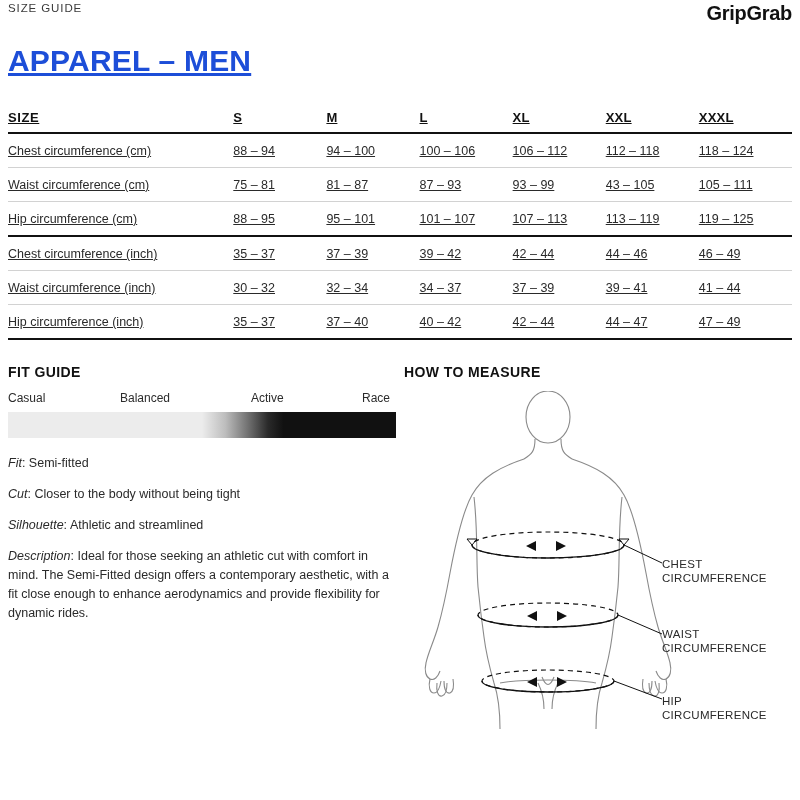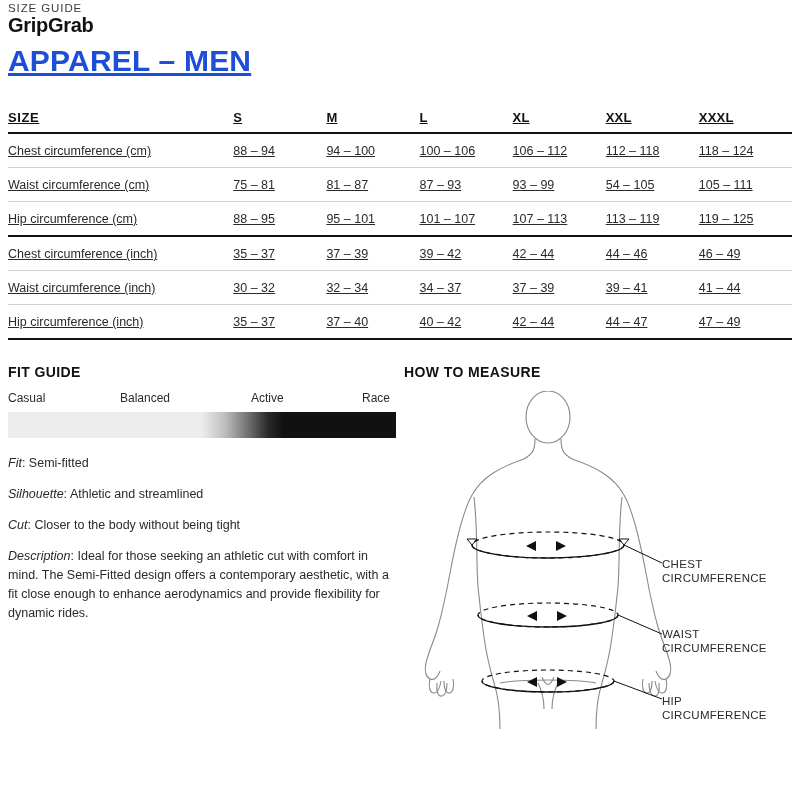--- a/index.html
+++ b/index.html
@@ -23,21 +23,20 @@
     position: relative;
   }
 
   
   .topbar {
     display: flex;
     align-items: flex-start;
     justify-content: space-between;
     padding-top: 2px;
     height: 30px;
-    flex-direction: column;
   }
   .kicker {
     font-size: 11.5px;
     letter-spacing: 0.9px;
     color: #3a3a3a;
     text-transform: uppercase;
   }
   .brand {
     font-size: 20px;
     font-weight: bold;
@@ -209,21 +208,21 @@
         <td>106 – 112</td>
         <td>112 – 118</td>
         <td>118 – 124</td>
       </tr>
       <tr>
         <td>Waist circumference (cm)</td>
         <td>75 – 81</td>
         <td>81 – 87</td>
         <td>87 – 93</td>
         <td>93 – 99</td>
-        <td>54 – 105</td>
+        <td>43 – 105</td>
         <td>105 – 111</td>
       </tr>
       <tr class="sep-row">
         <td>Hip circumference (cm)</td>
         <td>88 – 95</td>
         <td>95 – 101</td>
         <td>101 – 107</td>
         <td>107 – 113</td>
         <td>113 – 119</td>
         <td>119 – 125</td>
@@ -266,22 +265,22 @@
       <div class="scale-labels">
         <span class="lbl-casual">Casual</span>
         <span class="lbl-balanced">Balanced</span>
         <span class="lbl-active">Active</span>
         <span class="lbl-race">Race</span>
       </div>
       <div class="scale-bar"></div>
 
       <div class="fit-lines">
         <p><em>Fit</em>: <span>Semi-fitted</span></p>
+        <p><em>Cut</em>: <span>Closer to the body without being tight</span></p>
         <p><em>Silhouette</em>: <span>Athletic and streamlined</span></p>
-        <p><em>Cut</em>: <span>Closer to the body without being tight</span></p>
         <p class="fit-desc"><em>Description</em>: <span>Ideal for those seeking an athletic cut with comfort in mind. The Semi-Fitted design offers a contemporary aesthetic, with a fit close enough to enhance aerodynamics and provide flexibility for dynamic rides.</span></p>
       </div>
     </div>
 
     <div class="how-to">
       <div class="section-title">HOW TO MEASURE</div>
 
       <div class="figure-wrap">
         <svg width="388" height="340" viewBox="0 0 388 340">
           <g fill="none" stroke="#8a8a8a" stroke-width="1.1">

